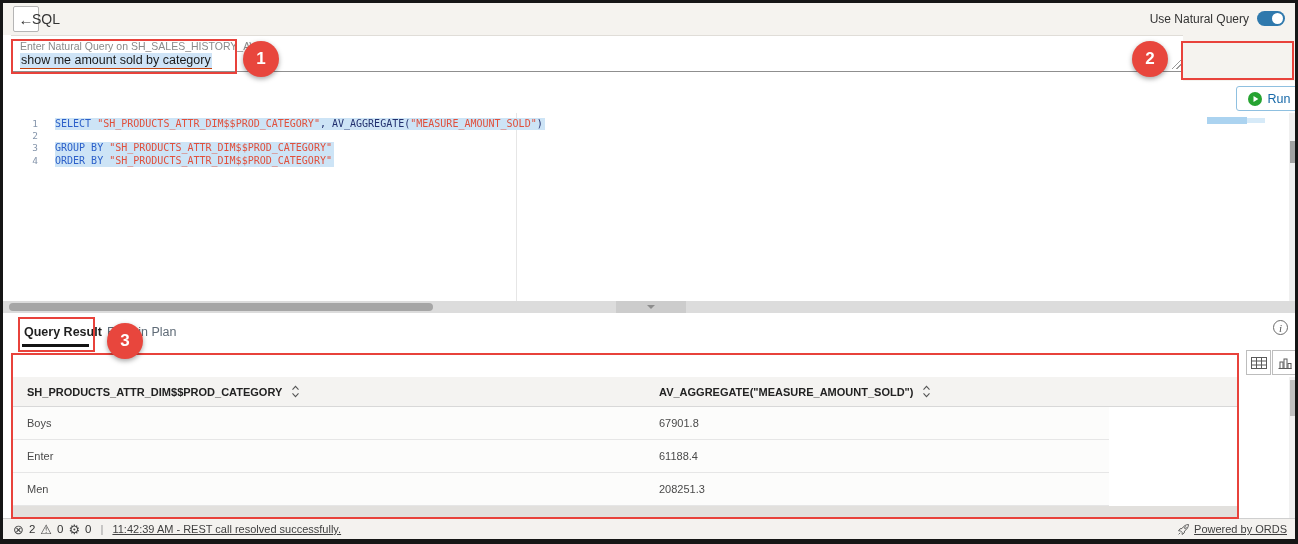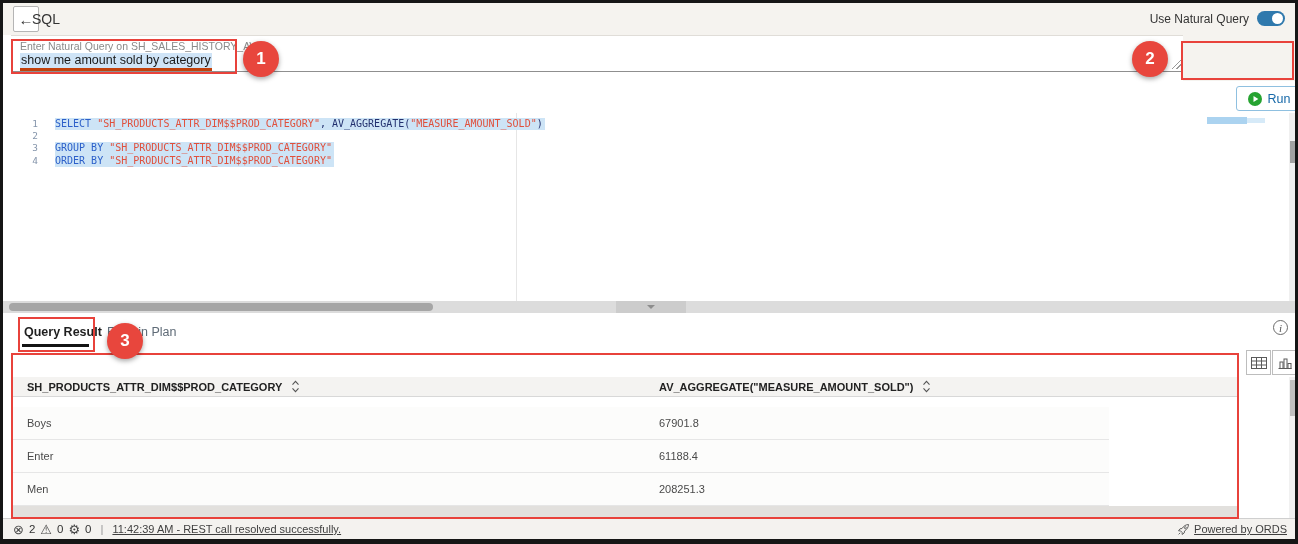--- a/index.html
+++ b/index.html
@@ -36,21 +36,21 @@
   }
 
   
   .nq-row {
     position:absolute; left:8px; top:32px; width:1172px; height:37px;
     background:#fff; border-top:1px solid #e0ddd8; border-bottom:1px solid #8f8f8f;
   }
   .nq-label { position:absolute; left:9px; top:4px; font-size:10.5px; color:#8a8a8a; }
   .nq-value {
     position:absolute; left:9px; top:17px; font-size:12.5px; color:#1a1a1a;
-    background:#cfe4f7; border-bottom:3px solid #c2410c; padding:0 1px 1px 1px; cursor:text;
+    background:#cfe4f7; border-bottom:1px solid #c2410c; padding:0 1px 1px 1px; cursor:text;
   }
   .nq-resize {
     position:absolute; right:2px; bottom:2px; width:9px; height:9px;
     background:
       linear-gradient(135deg, transparent 45%, #9a9a9a 45%, #9a9a9a 52%, transparent 52%),
       linear-gradient(135deg, transparent 70%, #9a9a9a 70%, #9a9a9a 78%, transparent 78%);
   }
   .gen-area {
     position:absolute; left:1180px; top:32px; right:0; height:46px;
     background:#f5f3ef;
@@ -114,21 +114,21 @@
 
   
   .view-btn {
     position:absolute; top:347px; width:25px; height:25px; background:#fff;
     border:1px solid #bdbdbd; display:flex; align-items:center; justify-content:center; cursor:pointer;
   }
   .view-btn-grid  { left:1243px; }
   .view-btn-chart { left:1269px; }
 
   .grid-header {
-    position:absolute; left:10px; top:374px; width:1224px; height:20px;
+    position:absolute; left:10px; top:374px; width:1224px; height:30px;
     background:#f4f3f1; border-bottom:1px solid #d8d8d8;
     display:grid; grid-template-columns:632px 1fr; align-items:center; padding-left:14px;
   }
   .grid-header .hcell { display:flex; align-items:center; gap:9px; font-size:11px; font-weight:bold; color:#222; cursor:pointer; }
   .grid-body { position:absolute; left:10px; top:404px; width:1096px; }
   .grid-row {
     height:33px; border-bottom:1px solid #e6e6e6;
     display:grid; grid-template-columns:632px 1fr; align-items:center; padding-left:14px;
     font-size:11px; color:#4a4a4a; background:#fcfcfb;
   }

